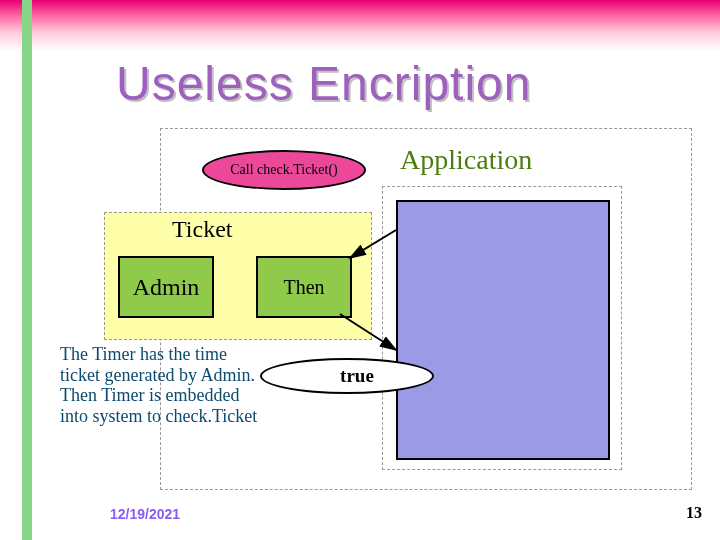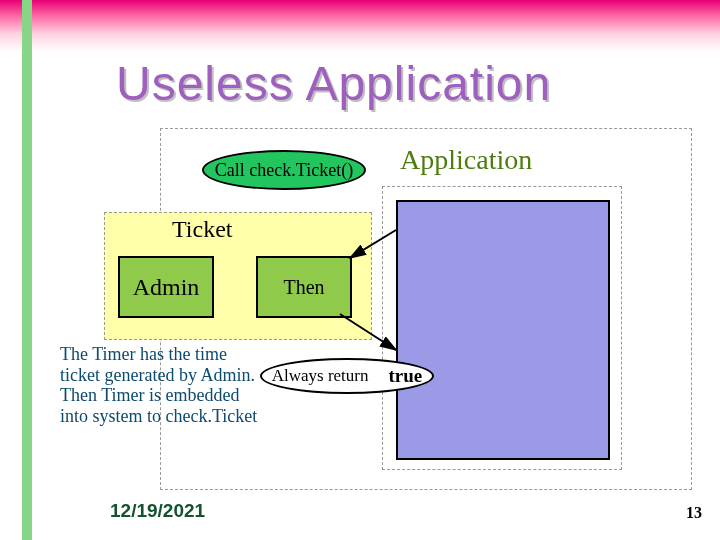--- a/index.html
+++ b/index.html
@@ -11,70 +11,69 @@
     text-shadow:2px 2px 0 #c0c0c0;letter-spacing:1px}
   .outer{position:absolute;left:160px;top:128px;width:530px;height:360px;
     border:1px dashed #999;background:#fff}
 
   .appLabel{position:absolute;left:400px;top:144px;font-size:28px;color:#4d7c0f}
   .appBox{position:absolute;left:382px;top:186px;width:238px;height:282px;border:1px dashed #999;background:#fff}
   .appInner{position:absolute;left:396px;top:200px;width:210px;height:256px;
     background:#9a9ae6;border:2px solid #000}
 
   .callOval{position:absolute;left:202px;top:150px;width:160px;height:36px;
-    border:2px solid #000;border-radius:50%/50%;background:#22c55e;
-    display:flex;align-items:center;justify-content:center;font-size:18px}
+    border:2px solid #000;border-radius:50%/50%;background:#ec4899;
+    display:flex;align-items:center;justify-content:center;font-size:14px}
 
   .jtBox{position:absolute;left:104px;top:212px;width:266px;height:126px;
     background:#ffffaa;border:1px dashed #999}
   .jtLabel{position:absolute;left:172px;top:216px;font-size:24px}
   .admin{position:absolute;left:118px;top:256px;width:92px;height:58px;
     background:#8fca4a;border:2px solid #000;display:flex;align-items:center;justify-content:center;font-size:24px}
   .timer{position:absolute;left:256px;top:256px;width:92px;height:58px;
     background:#8fca4a;border:2px solid #000;display:flex;align-items:center;justify-content:center;font-size:20px}
 
   .note{position:absolute;left:60px;top:344px;width:210px;font-size:18px;line-height:1.15;color:#0c4a6e}
 
   .retOval{position:absolute;left:260px;top:358px;width:170px;height:32px;
     border:2px solid #000;border-radius:50%/50%;background:#fff;
     display:flex;align-items:center;justify-content:center;font-size:17px;white-space:nowrap}
   .retOval .b{font-weight:bold;font-size:19px;margin-left:20px}
 
   .arrows{position:absolute;left:0;top:0;width:720px;height:540px;pointer-events:none}
 
   .date{position:absolute;left:110px;bottom:18px;font-family:Arial,sans-serif;
-    font-weight:bold;font-size:19px;color:#14532d}
+    font-weight:bold;font-size:14px;color:#8b5cf6}
   .pagenum{position:absolute;right:18px;bottom:18px;font-family:Liberation Serif, serif;
     font-weight:bold;font-size:16px;color:#000}
 </style>
 </head>
 <body>
 
 <div class="topgrad"></div>
 <div class="stripe"></div>
 
-<div class="title">Useless Application</div>
+<div class="title">Useless Encription</div>
 
 <div class="outer"></div>
 
 <div class="appBox"></div>
 <div class="appInner"></div>
 <div class="appLabel">Application</div>
 
 <div class="jtBox"></div>
 <div class="jtLabel">Ticket</div>
 <div class="admin">Admin</div>
 <div class="timer">Then</div>
 
 <div class="callOval">Call check.Ticket()</div>
 
 <div class="note">The Timer has the time ticket generated by Admin. Then Timer is embedded into system to check.Ticket</div>
 
 <div class="retOval">
-  <span>Always return</span>
   <span class="b">true</span>
 </div>
 
 <svg class="arrows" width="720" height="540">
   <defs>
     <marker id="ah" markerWidth="10" markerHeight="10" refX="8" refY="3" orient="auto">
       <path d="M0,0 L9,3 L0,6 Z" fill="#000"></path>
     </marker>
   </defs>
   <line x1="396" y1="230" x2="350" y2="258" stroke="#000" stroke-width="2" marker-end="url(#ah)"></line>

